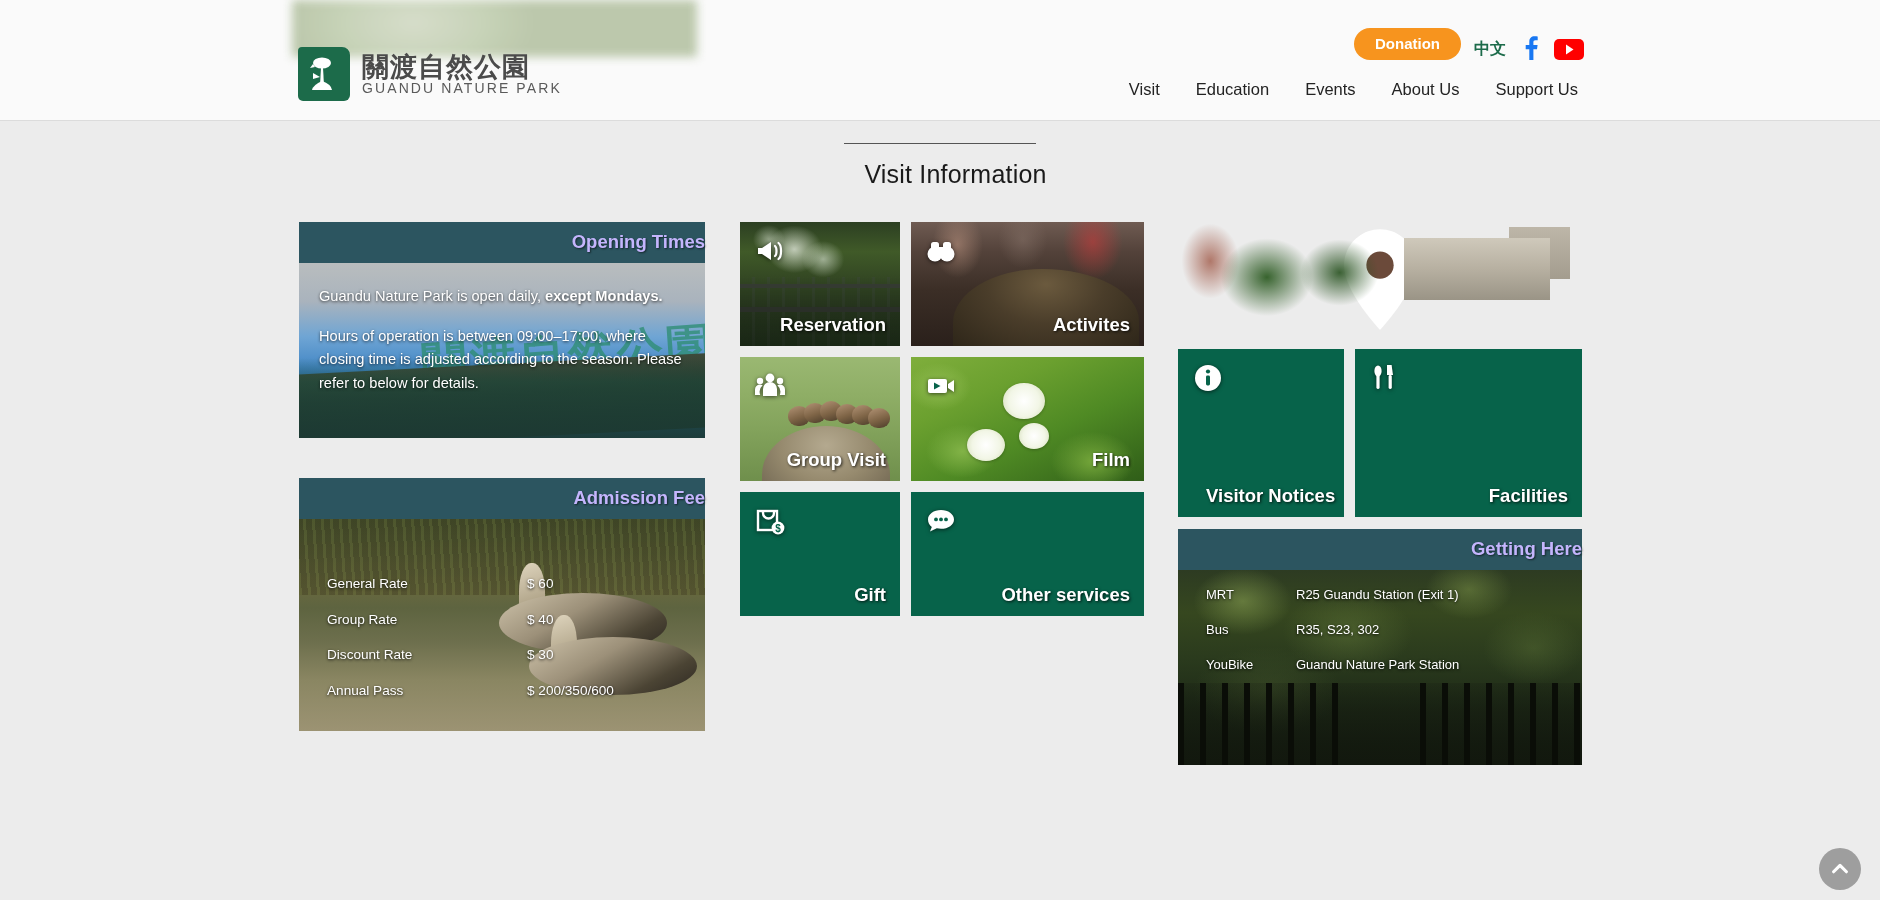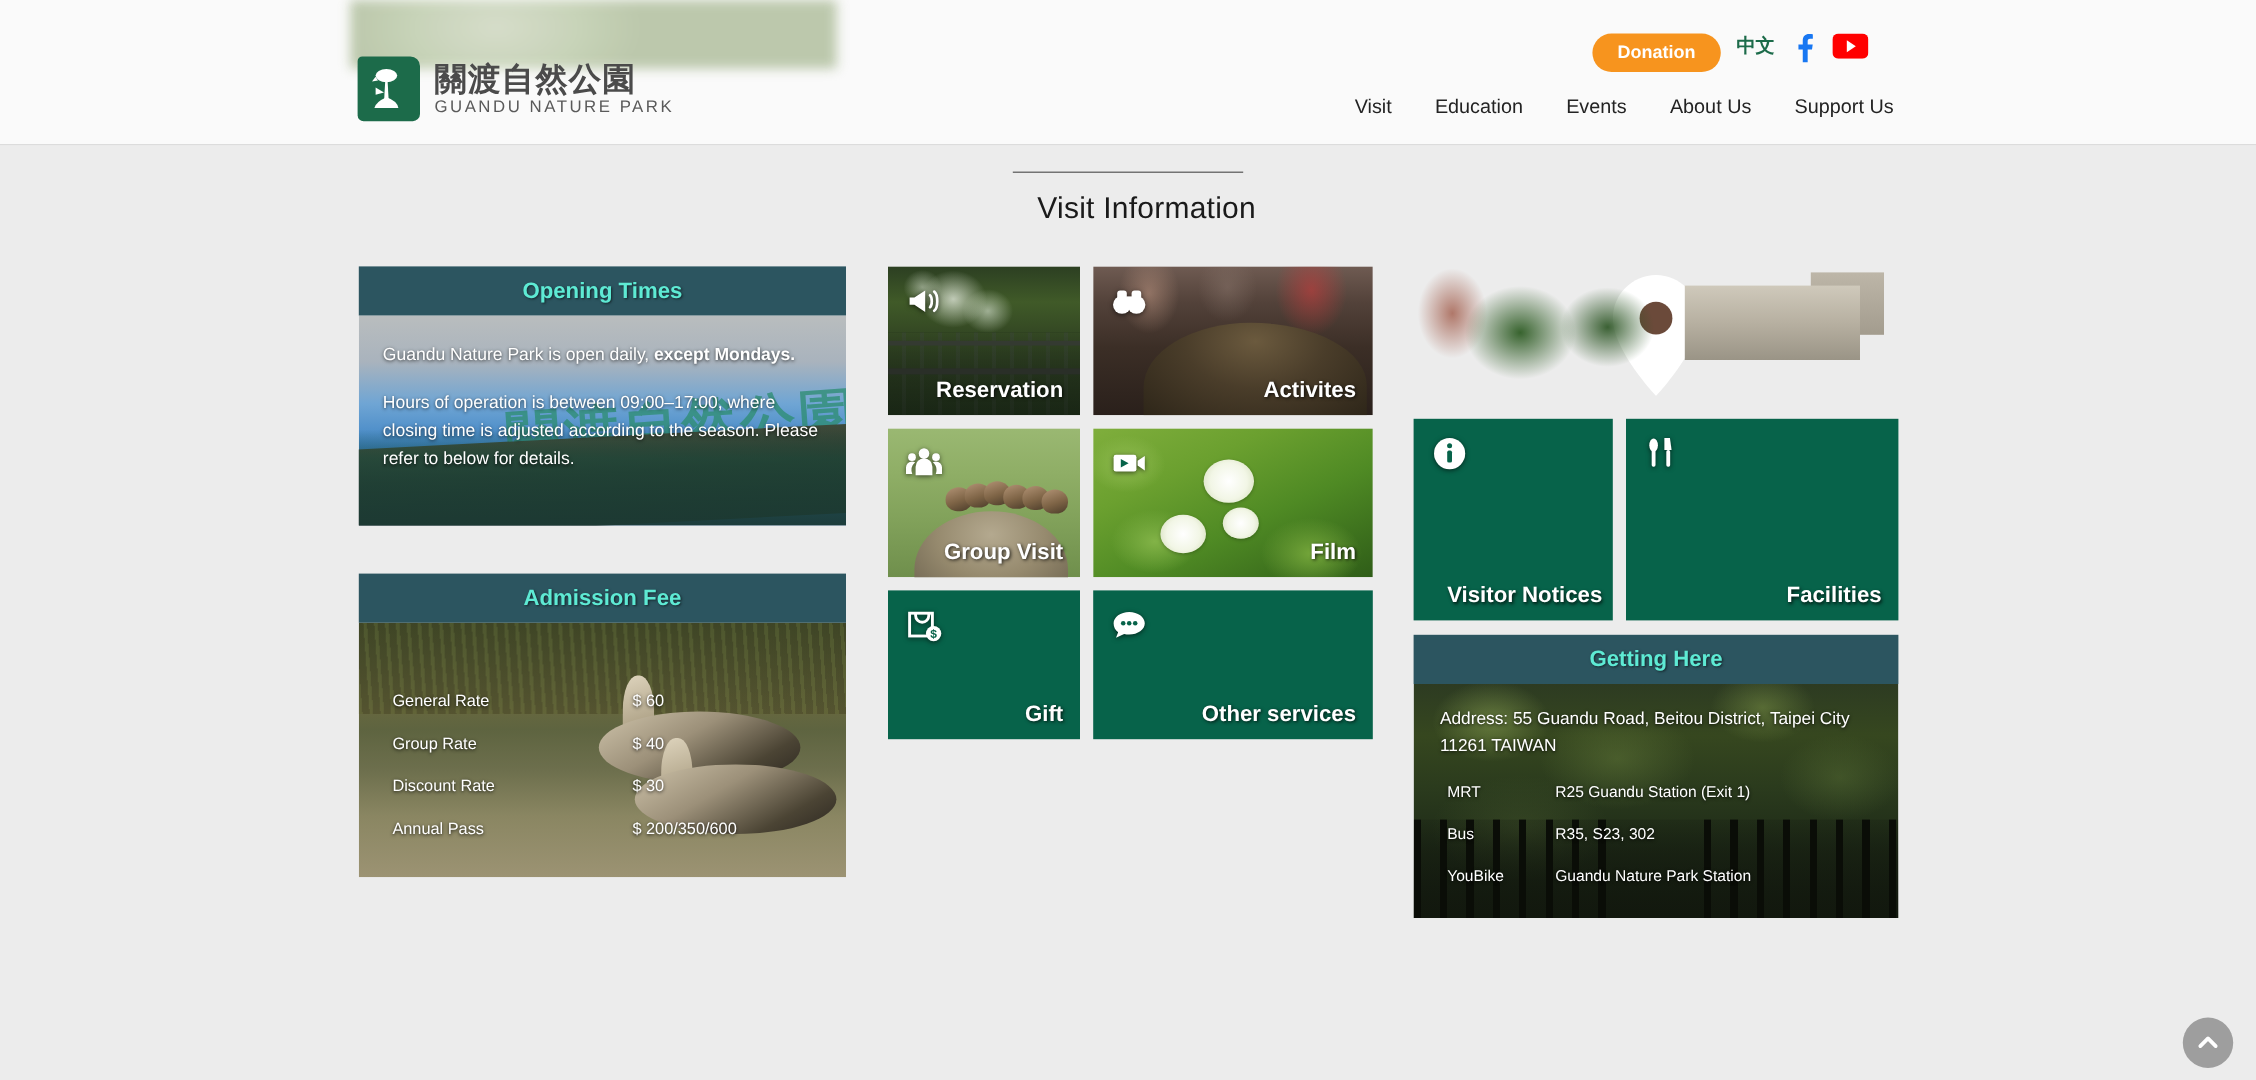--- a/index.html
+++ b/index.html
@@ -45,22 +45,22 @@
     font-size: 27px; letter-spacing: 1px; color: #4b4b4b; font-weight: 700;
     line-height: 1;
     font-family: "DejaVu Sans", sans-serif;
   }
   .logo-en {
     font-size: 14px; letter-spacing: 2.1px; color: #5a5a5a; font-weight: 400;
     line-height: 1;
   }
 
   .util-bar {
-    position: absolute; right: 323px; top: 28px;
-    display: flex; align-items: flex-start; gap: 13px;
+    position: absolute; right: 296px; top: 28px;
+    display: flex; align-items: flex-end; gap: 13px;
   }
   .donation-btn {
     background: #f7941e; color: #fff;
     border: none; border-radius: 18px;
     font-size: 15px; font-weight: 600;
     padding: 7px 21px 8px; cursor: pointer;
     font-family: "Liberation Sans", sans-serif;
   }
   .lang-link {
     color: #1c6b4a; font-size: 16px; font-weight: 700; text-decoration: none;
@@ -94,22 +94,22 @@
   }
 
   
   .col-left  { position: absolute; left: 299px;  top: 222px; width: 406px; }
   .col-mid   { position: absolute; left: 740px;  top: 222px; width: 404px; }
   .col-right { position: absolute; left: 1178px; top: 222px; width: 404px; }
 
   
   .info-card { width: 406px; position: relative; }
   .card-head {
-    background: #2c5560; color: #5eead4;
-    text-align: center; font-size: 18.5px; font-weight: 600;
+    background: #2c5560; color: #c4b5fd;
+    text-align: right; font-size: 18.5px; font-weight: 600;
     padding: 9px 0 10px;
     text-shadow: 1px 1px 2px rgba(0,0,0,.55);
   }
   .card-body {
     position: relative; overflow: hidden;
     color: #fff;
   }
   .card-body .photo {
     position: absolute; inset: 0;
   }
@@ -615,21 +615,20 @@
       <span class="tile-label">Facilities</span>
     </div>
   </div>
 
   <div class="info-card" style="width:404px;margin-top:12px">
     <div class="card-head">Getting Here</div>
     <div class="card-body getting-body">
       <div class="photo photo-forest">
         <div class="boardwalk"></div>
       </div>
-      <div class="addr">Address: 55 Guandu Road, Beitou District, Taipei City 11261 TAIWAN</div>
       <div class="transit">
         <div class="transit-row">
           <span class="transit-mode">MRT</span>
           <span class="transit-detail">R25 Guandu Station (Exit 1)</span>
         </div>
         <div class="transit-row">
           <span class="transit-mode">Bus</span>
           <span class="transit-detail">R35, S23, 302</span>
         </div>
         <div class="transit-row">

